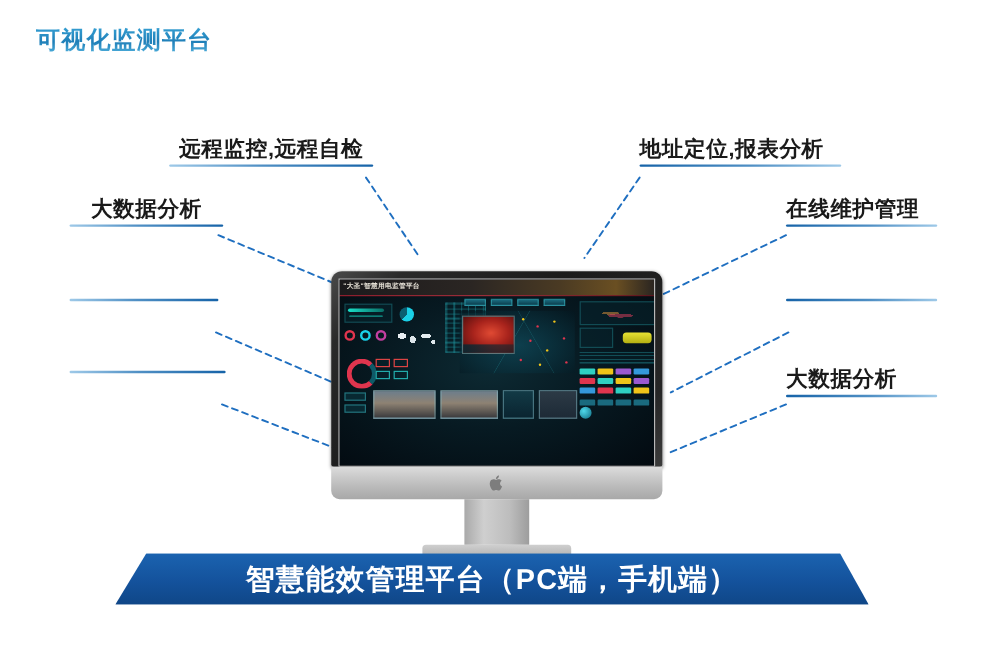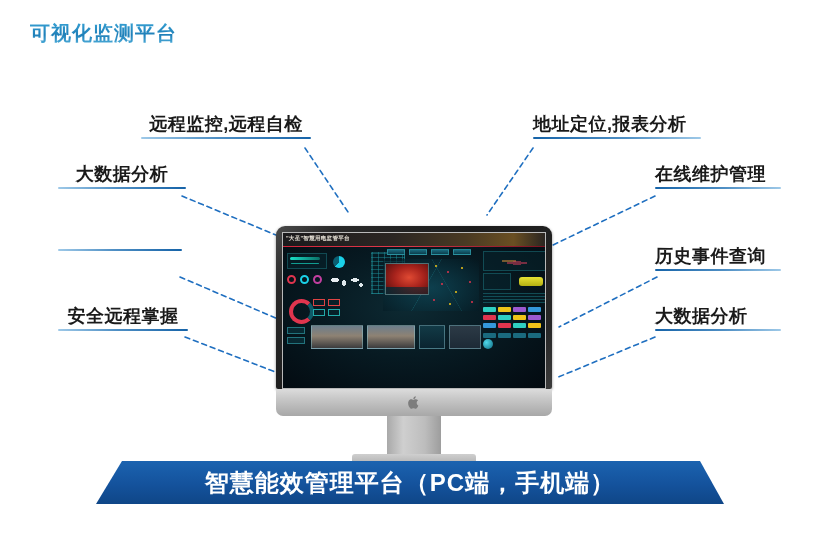--- a/index.html
+++ b/index.html
@@ -223,34 +223,32 @@
   <span class="rule"></span>
 </div>
 <div class="callout left" style="left:141px; top:114px; width:170px;">
   <span class="cap">远程监控,远程自检</span>
   <span class="rule"></span>
 </div>
 <div class="callout left" style="left:58px; top:246px; width:124px;">
   <span class="rule"></span>
 </div>
 <div class="callout left" style="left:58px; top:306px; width:130px;">
-  <span class="cap">安全远程掌握</span>
   <span class="rule"></span>
 </div>
 
 <div class="callout right" style="left:533px; top:114px; width:168px;">
   <span class="cap">地址定位,报表分析</span>
   <span class="rule"></span>
 </div>
 <div class="callout right" style="left:655px; top:164px; width:126px;">
   <span class="cap">在线维护管理</span>
   <span class="rule"></span>
 </div>
 <div class="callout right" style="left:655px; top:246px; width:126px;">
-  <span class="cap">历史事件查询</span>
   <span class="rule"></span>
 </div>
 <div class="callout right" style="left:655px; top:306px; width:126px;">
   <span class="cap">大数据分析</span>
   <span class="rule"></span>
 </div>
 
 <div id="monitor">
 
   <div id="bezel">

